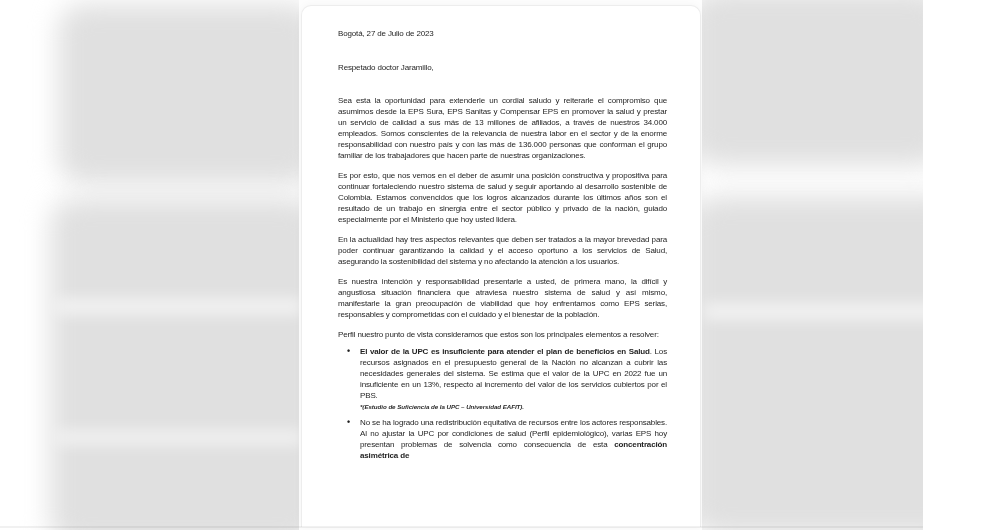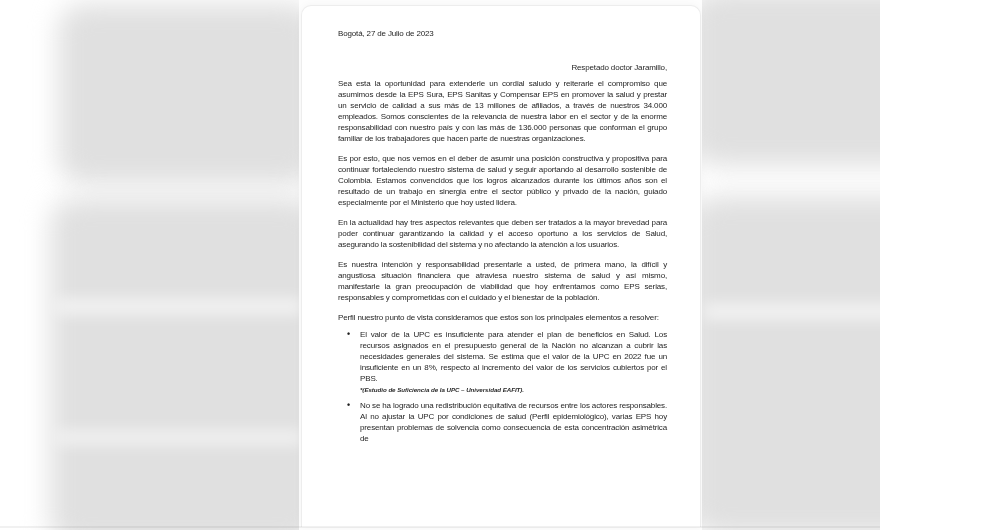--- a/index.html
+++ b/index.html
@@ -1,18 +1,18 @@
 <!DOCTYPE html>
 <html><head>
 <meta charset="utf-8">
 <style>
   html,body{margin:0;padding:0;background:#ffffff;}
   .stage{
     position:relative;width:880px;height:530px;overflow:hidden;
-    background:#fdfdfd;font-family:"Liberation Sans",sans-serif;
+    background:#fdfdfd;font-family:"Liberation Sans",sans-serif;padding-left:43px;
   }
   
   .backdrop{position:absolute;top:0;height:530px;overflow:hidden;background:#ffffff;}
   .backdrop.left{left:0;width:299px;}
   .backdrop.right{left:702px;width:298px;}
   .blob{position:absolute;background:#e0e0e0;border-radius:26px;filter:blur(13px);}
   .backdrop.left .blob-a{left:58px;top:4px;width:260px;height:180px;}
   .backdrop.left .blob-b{left:50px;top:198px;width:270px;height:348px;}
   .backdrop.right .blob-a{left:-12px;top:-10px;width:258px;height:176px;}
   .backdrop.right .blob-b{left:-12px;top:196px;width:278px;height:340px;}
@@ -23,29 +23,29 @@
   
   .page{
     position:absolute;left:301px;top:5px;width:400px;height:522px;box-sizing:border-box;
     background:#ffffff;border:1px solid #ededed;border-bottom:none;border-radius:10px 10px 0 0;
     box-shadow:0 0 8px rgba(0,0,0,0.04);
     padding:22px 33px 0 36px;overflow:hidden;
     color:#1f1f1f;font-size:8px;line-height:11px;letter-spacing:-0.15px;
   }
   .date{margin:0;}
   .address{margin:29px 0 0;line-height:10.5px;}
-  .salutation{margin:23px 0 0;text-align:right;}
+  .salutation{margin:23px 0 0;}
   p.bodytext{margin:9px 0 0;text-align:justify;}
-  p.bodytext.first{margin-top:5px;}
+  p.bodytext.first{margin-top:22px;}
   ul.bullets{list-style:none;margin:6px 0 0;padding:0 0 0 9px;}
   li.bullet{display:flex;gap:10px;}
   li.bullet + li.bullet{margin-top:3px;}
   .marker{flex:0 0 auto;font-weight:bold;font-size:9px;line-height:11px;}
   .bullet-body{flex:1;text-align:justify;}
-  .b{font-weight:normal;}
+  .b{font-weight:bold;}
   .footnote{
     font-size:6.2px;line-height:8px;font-weight:bold;font-style:italic;
     letter-spacing:-0.05px;margin:2px 0 3px;text-align:left;color:#2a2a2a;
   }
   .frame-line{position:absolute;left:0;top:526px;width:1000px;height:2px;background:rgba(0,0,0,0.055);z-index:5;}
 </style>
 </head>
 <body>
 
 <div class="stage">
@@ -73,21 +73,21 @@
     <p class="bodytext first">Sea esta la oportunidad para extenderle un cordial saludo y reiterarle el compromiso que asumimos desde la EPS Sura, EPS Sanitas y Compensar EPS en promover la salud y prestar un servicio de calidad a sus más de 13 millones de afiliados, a través de nuestros 34.000 empleados. Somos conscientes de la relevancia de nuestra labor en el sector y de la enorme responsabilidad con nuestro país y con las más de 136.000 personas que conforman el grupo familiar de los trabajadores que hacen parte de nuestras organizaciones.</p>
     <p class="bodytext">Es por esto, que nos vemos en el deber de asumir una posición constructiva y propositiva para continuar fortaleciendo nuestro sistema de salud y seguir aportando al desarrollo sostenible de Colombia. Estamos convencidos que los logros alcanzados durante los últimos años son el resultado de un trabajo en sinergia entre el sector público y privado de la nación, guiado especialmente por el Ministerio que hoy usted lidera.</p>
     <p class="bodytext">En la actualidad hay tres aspectos relevantes que deben ser tratados a la mayor brevedad para poder continuar garantizando la calidad y el acceso oportuno a los servicios de Salud, asegurando la sostenibilidad del sistema y no afectando la atención a los usuarios.</p>
     <p class="bodytext">Es nuestra intención y responsabilidad presentarle a usted, de primera mano, la difícil y angustiosa situación financiera que atraviesa nuestro sistema de salud y así mismo, manifestarle la gran preocupación de viabilidad que hoy enfrentamos como EPS serias, responsables y comprometidas con el cuidado y el bienestar de la población.</p>
     <p class="bodytext">Perfil nuestro punto de vista consideramos que estos son los principales elementos a resolver:</p>
 
     <ul class="bullets">
       <li class="bullet">
         <span class="marker">•</span>
         <div class="bullet-body">
-          <span class="b">El valor de la UPC es insuficiente para atender el plan de beneficios en Salud</span><span>. Los recursos asignados en el presupuesto general de la Nación no alcanzan a cubrir las necesidades generales del sistema. Se estima que el valor de la UPC en 2022 fue un insuficiente en un 8%, respecto al incremento del valor de los servicios cubiertos por el PBS.</span>
+          <span class="b">El valor de la UPC es insuficiente para atender el plan de beneficios en Salud</span><span>. Los recursos asignados en el presupuesto general de la Nación no alcanzan a cubrir las necesidades generales del sistema. Se estima que el valor de la UPC en 2022 fue un insuficiente en un 13%, respecto al incremento del valor de los servicios cubiertos por el PBS.</span>
           <div class="footnote">*(Estudio de Suficiencia de la UPC – Universidad EAFIT).</div>
         </div>
       </li>
       <li class="bullet">
         <span class="marker">•</span>
         <div class="bullet-body">
           <span>No se ha logrado una redistribución equitativa de recursos entre los actores responsables. Al no ajustar la UPC por condiciones de salud (Perfil epidemiológico), varias EPS hoy presentan problemas de solvencia como consecuencia de esta </span><span class="b">concentración asimétrica de</span>
         </div>
       </li>
     </ul>

